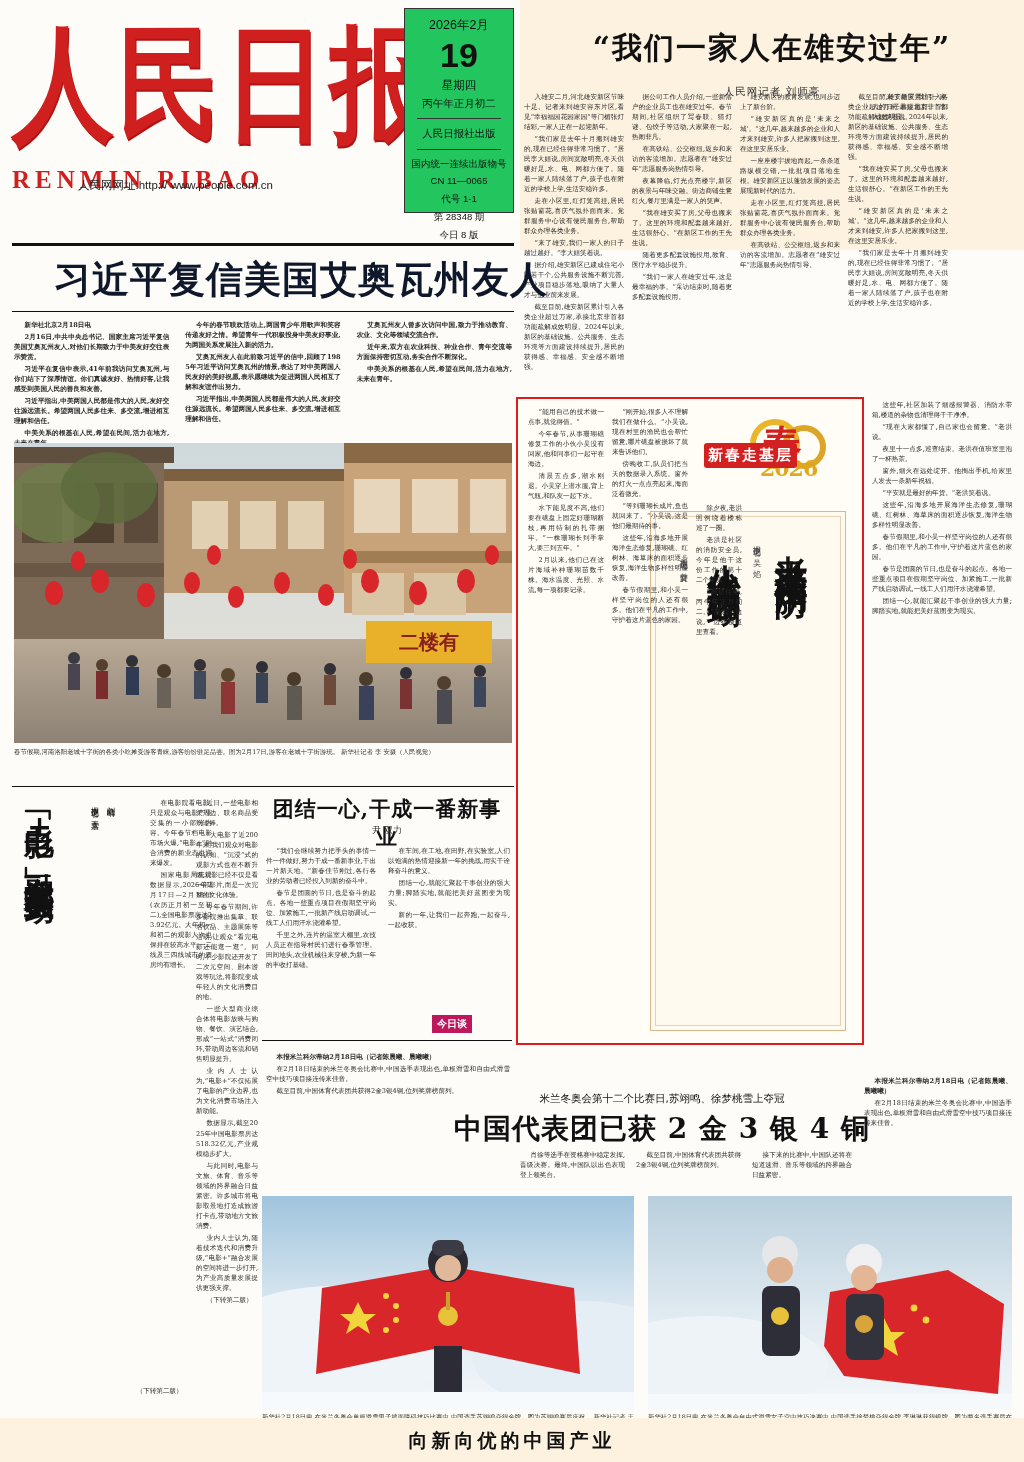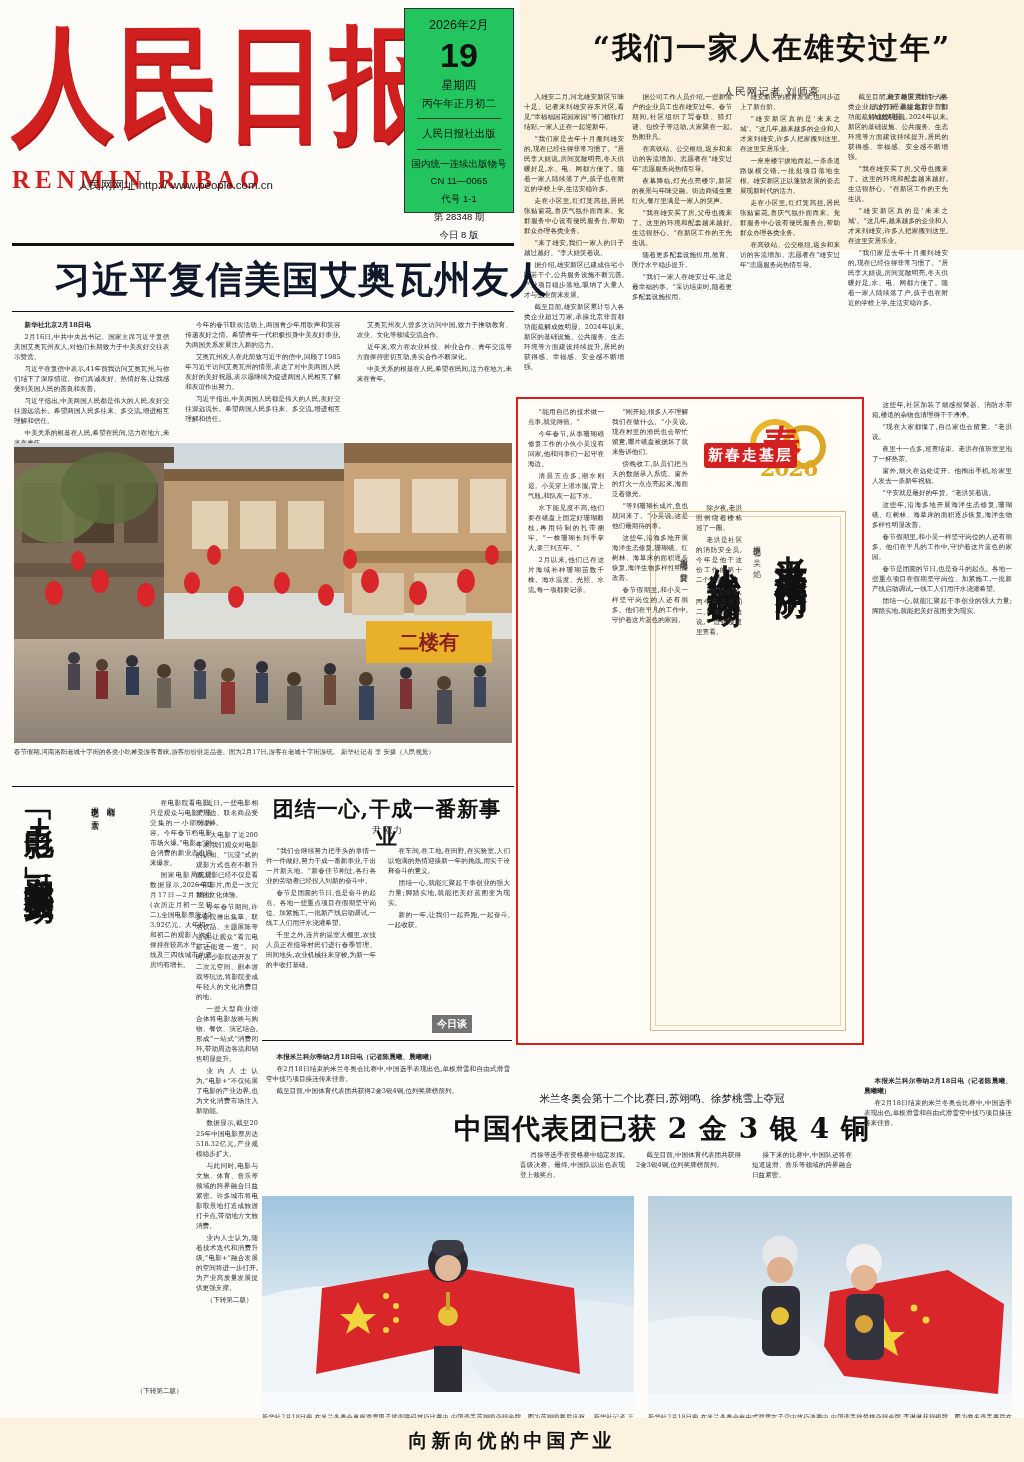--- a/index.html
+++ b/index.html
@@ -91,21 +91,21 @@
     font-weight:bold;
     font-size:37px;
     letter-spacing:1px;
     color:#0f172a;
     text-align:right;
     margin-left:36px;
   }
   .hr-thick { position:absolute; left:12px; top:243px; width:502px; height:2.5px; background:#111; }
   .hr-thin  { position:absolute; left:12px; top:311px; width:502px; height:1px; background:#111; }
 
-  .lead-cols { position:absolute; left:14px; top:320px; width:498px; height:110px; display:flex; gap:16px; }
+  .lead-cols { position:absolute; left:14px; top:320px; width:498px; height:110px; display:flex; gap:16px;font-weight:bold; }
   .lead-cols > div { flex:1; }
 
   
   .photo1 { position:absolute; left:14px; top:443px; width:498px; height:300px; overflow:hidden; }
 
   .caption { font-size:6.4px; line-height:1.5; color:#333; font-family:"DejaVu Serif", serif; text-align:justify; }
 
   
   .v-head {
     writing-mode:vertical-rl;
@@ -179,21 +179,21 @@
     position:absolute; left:0; top:1418px; width:1024px; height:44px;
     background:#fdf2df;
   }
   .footer-banner .txt {
     text-align:center; font-family:"DejaVu Serif", serif; font-weight:bold;
     font-size:19px; letter-spacing:4px; color:#111; padding-top:10px;
   }
   .midcap { font-size:6.3px; line-height:1.5; font-family:"DejaVu Serif", serif; color:#333; text-align:justify;}
 
   .today-talk {
-    display:inline-block; background:#737373; color:#fff; font-size:10px; font-weight:bold;
+    display:inline-block; background:#be185d; color:#fff; font-size:10px; font-weight:bold;
     padding:2px 5px; font-family:"DejaVu Serif", serif;
   }
 </style>
 </head>
 <body>
 
 <div class="page">
 
   <div class="masthead">
 

